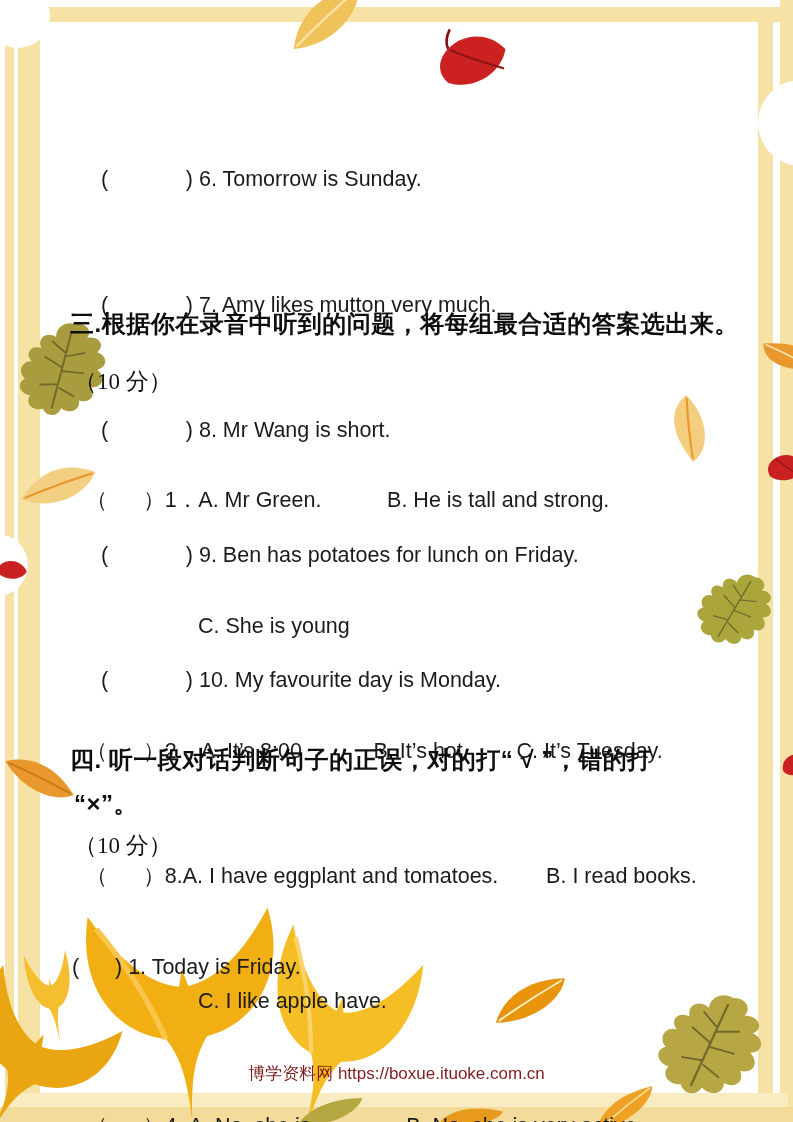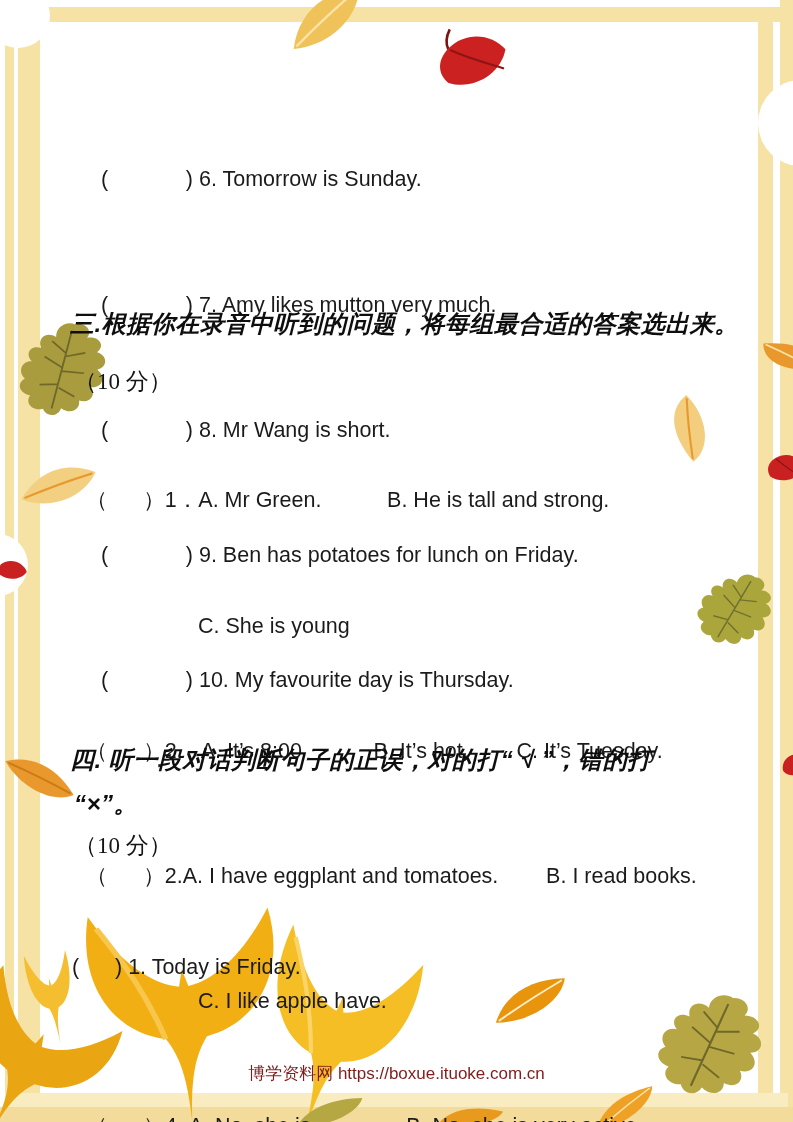--- a/index.html
+++ b/index.html
@@ -18,21 +18,21 @@
   .c-tl{left:-14px;top:-16px;width:64px;height:64px;}
   .c-r{left:758px;top:80px;width:86px;height:86px;}
   .c-l{left:-34px;top:534px;width:62px;height:62px;}
   
   .leaf{position:absolute;z-index:3;}
   
   .content{position:absolute;inset:0;z-index:4;}
   .rows{position:absolute;white-space:pre;font-size:21.5px;line-height:41.7px;color:#1b1b1b;}
   .row{height:41.7px;}
   .indent{padding-left:112px;}
-  .title{position:absolute;font-weight:700;font-size:24px;color:#0e0e0e;white-space:pre;letter-spacing:0.5px;font-style:italic;}
+  .title{position:absolute;font-weight:700;font-size:24px;color:#0e0e0e;white-space:pre;letter-spacing:0.5px;}
   .score{position:absolute;font-family:"Liberation Serif","DejaVu Serif",serif;font-size:23px;color:#141414;white-space:pre;}
   .footer{position:absolute;left:0;right:0;top:1062px;text-align:center;font-size:17px;color:#7f1d1d;z-index:5;}
 </style>
 </head>
 <body>
 
 <div class="page">
 
   <div class="band band-top"></div>
   <div class="band band-left-outer"></div>
@@ -121,31 +121,31 @@
     <path d="M4,52 C20,16 56,2 97,7 C90,34 50,58 4,52 Z" fill="#E89A1F"></path>
   </svg>
 
   <div class="content">
 
     <div class="rows" style="left:70px;top:76px;margin-left:31px;">
       <div class="row">(             ) 6. Tomorrow is Sunday.</div>
       <div class="row">(             ) 7. Amy likes mutton very much.</div>
       <div class="row">(             ) 8. Mr Wang is short.</div>
       <div class="row">(             ) 9. Ben has potatoes for lunch on Friday.</div>
-      <div class="row">(             ) 10. My favourite day is Thursday.</div>
+      <div class="row">(             ) 10. My favourite day is Monday.</div>
     </div>
 
     <div class="title" style="left:70px;top:308px;">三.根据你在录音中听到的问题，将每组最合适的答案选出来。</div>
     <div class="score" style="left:74px;top:366px;">（10 分）</div>
 
     <div class="rows" style="left:86px;top:397px;">
       <div class="row">（      ）1．A. Mr Green.           B. He is tall and strong.</div>
       <div class="row indent">C. She is young</div>
       <div class="row">（      ）2.   A. It’s 8:00            B. It’s hot.        C. It’s Tuesday.</div>
-      <div class="row">（      ）2.A. I have eggplant and tomatoes.        B. I read books.</div>
+      <div class="row">（      ）8.A. I have eggplant and tomatoes.        B. I read books.</div>
       <div class="row indent">C. I like apple have.</div>
       <div class="row">（      ）4. A. No, she is.               B. No, she is very active.</div>
       
       
     </div>
 
     <div class="title" style="left:70px;top:744px;">四. 听一段对话判断句子的正误，对的打“ √ ”，错的打</div>
     <div class="title" style="left:74px;top:788px;">“×”。</div>
     <div class="score" style="left:74px;top:830px;">（10 分）</div>
 

